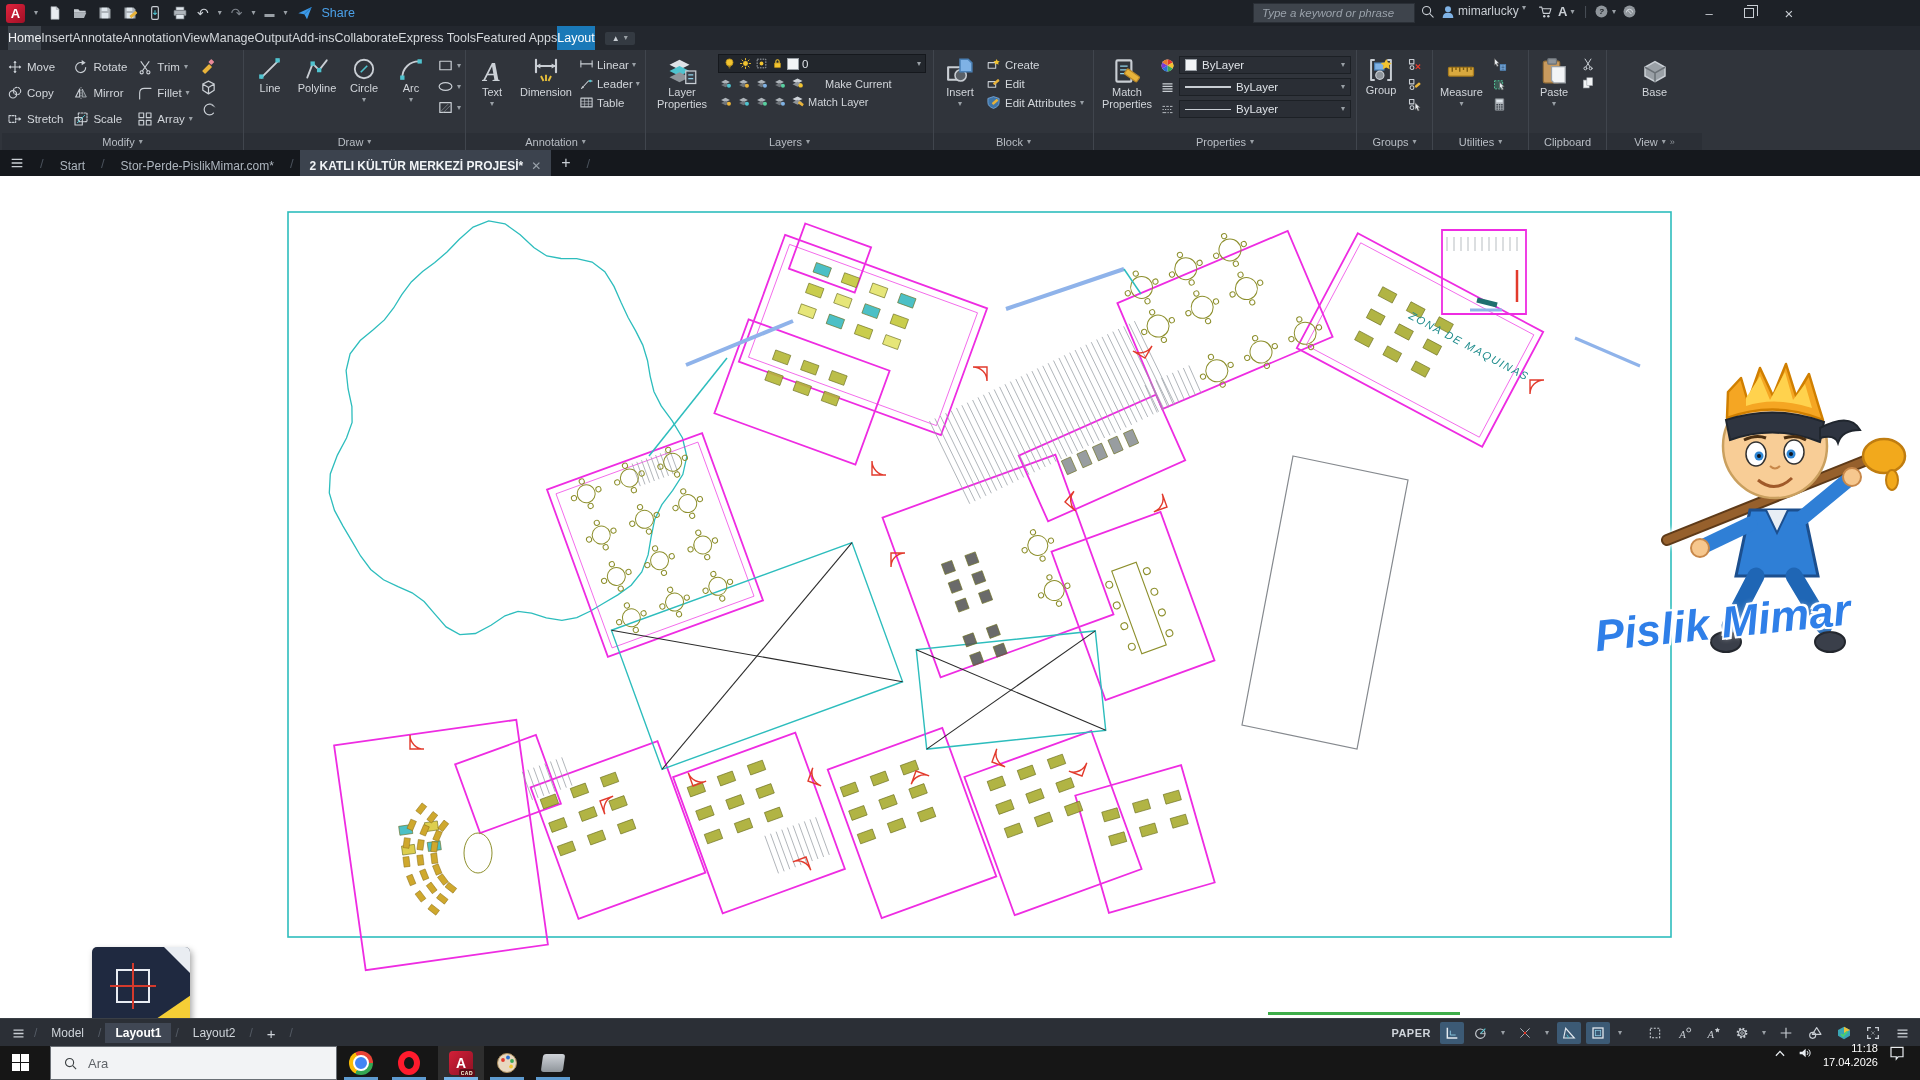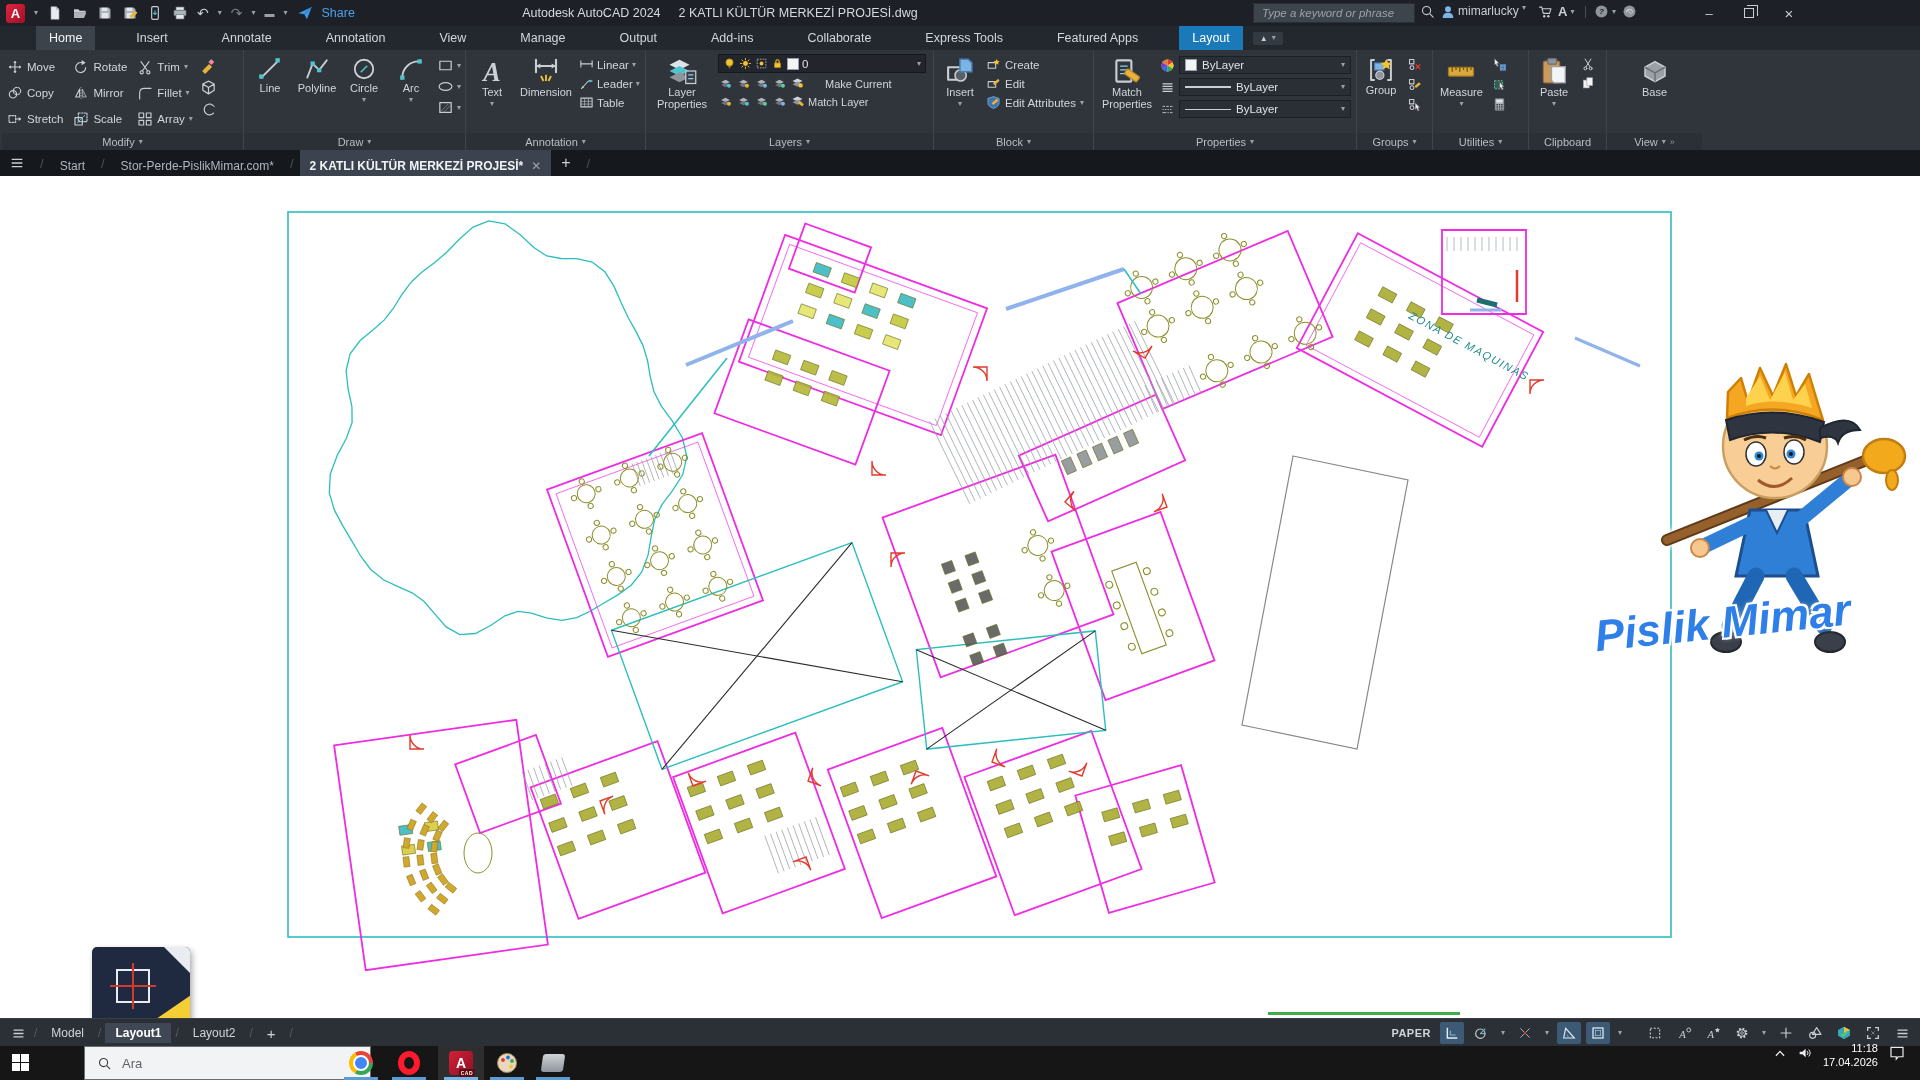--- a/index.html
+++ b/index.html
@@ -24,21 +24,21 @@
   .tb-search::placeholder{color:#9aa2ab;font-style:italic;}
   .tbi{position:absolute;top:4px;display:flex;align-items:center;gap:3px;color:#c9ced4;font-size:12px;}
   .winbtn{position:absolute;top:0;width:34px;height:26px;display:flex;align-items:center;justify-content:center;
     color:#c9ced4;font-size:13px;}
   .restore-glyph{width:10px;height:10px;border:1.4px solid #c9ced4;position:relative;}
   .restore-glyph::before{content:"";position:absolute;left:2px;top:-4px;width:10px;height:10px;border:1.4px solid #c9ced4;border-bottom:none;border-left:none;}
 
   
   .tabrow{position:relative;height:24px;background:#23272e;display:flex;align-items:stretch;padding-left:8px;
     font-size:12.5px;color:#d3d7db;}
-  .rtab{display:flex;align-items:center;padding:0 13px;white-space:nowrap;margin-left:28px;}
+  .rtab{display:flex;align-items:center;padding:0 0;white-space:nowrap;}
   .rtab.active{background:#3d434b;color:#f2f4f6;}
   .rtab.hl{background:#1a79b8;color:#fff;}
   .ribcollapse{display:flex;align-items:center;gap:4px;margin-left:10px;background:#343a42;align-self:center;
     padding:2px 7px;border-radius:2px;font-size:8px;color:#c9ced4;}
 
   
   .ribbon{position:relative;height:100px;background:#30343b;display:flex;padding-left:2px;color:#d2d6db;}
   .panel{height:100%;border-right:1px solid #40454d;display:flex;flex-direction:column;flex:0 0 auto;}
   .pbody{flex:1;display:flex;align-items:flex-start;padding:4px 5px 0 5px;gap:5px;}
   .plabel{height:17px;font-size:11px;color:#b9bec5;display:flex;align-items:center;justify-content:center;gap:4px;
@@ -102,21 +102,21 @@
   .sic.on{background:#3c5a75;}
   .sic-car{width:10px;display:flex;align-items:center;justify-content:center;}
   .sr-gap{width:8px;}
 
   
   .taskbar{position:relative;height:34px;background:#161616;}
   .winlogo{position:absolute;left:12px;top:8px;width:17px;height:17px;display:grid;grid-template-columns:8px 8px;
     grid-template-rows:8px 8px;gap:1px;}
   .winlogo div{background:#fff;}
   .tb-search-box{position:absolute;left:50px;top:0;width:287px;height:34px;background:#f2f3f5;border:1px solid #6a6f75;
-    display:flex;align-items:center;gap:10px;padding:0 12px;font-size:13px;color:#5f6368;margin-left:34px;}
+    display:flex;align-items:center;gap:10px;padding:0 12px;font-size:13px;color:#5f6368;}
   .tk-ic{position:absolute;top:4px;width:26px;height:26px;display:flex;align-items:center;justify-content:center;}
   .ul{position:absolute;bottom:0;height:3px;width:34px;background:#5e9bd0;}
   .acad-slot{position:absolute;left:438px;top:0;width:46px;height:34px;background:#2e2e2e;}
   .chrome-ic{width:24px;height:24px;border-radius:50%;background:conic-gradient(from -30deg,#ea4335 0 120deg,#34a853 0 240deg,#fbbc05 0 360deg);position:relative;}
   .chrome-ic::after{content:"";position:absolute;left:50%;top:50%;width:12px;height:12px;border-radius:50%;
     background:#4285f4;border:2px solid #fff;transform:translate(-50%,-50%);}
   .opera-ic{width:22px;height:24px;border-radius:50%;border:6px solid #ff1b2d;}
   .acad-ic{width:24px;height:24px;border-radius:4px;background:linear-gradient(135deg,#d42038,#8e1124);color:#fff;
     font-weight:bold;font-size:14px;display:flex;align-items:center;justify-content:center;position:relative;}
   .acad-ic i{position:absolute;right:-2px;bottom:-2px;background:#5e0d18;color:#f6c;color:#ffd;font-style:normal;
@@ -185,24 +185,20 @@
         <span style="font-size:10px;color:#9aa0a6">▬</span>
           <span class="car"></span>
         <i data-icon="plane">
             <svg width="16" height="16" viewBox="0 0 24 24">
               <path d="M2,12.5 L22,3 L15,21.5 L11,14 Z" fill="#3d9ae8"></path>
               <path d="M11,14 L22,3" stroke="#1a6db5" stroke-width="1.2"></path>
             </svg>
           </i>
         <span class="share-lbl">Share</span>
       </span>
-    </div>
-    <div class="tb-title">
-      <span>Autodesk AutoCAD 2024</span>
-      <span>2 KATLI KÜLTÜR MERKEZİ PROJESİ.dwg</span>
     </div>
     <input class="tb-search" placeholder="Type a keyword or phrase" style="">
     <span class="tbi" style="left:1420px">
         <i data-icon="mag">
           <svg width="15" height="15" viewBox="0 0 24 24">
             <circle cx="10.5" cy="10.5" r="6.5" stroke="#c9ced4" fill="none" stroke-width="1.7" stroke-linecap="round" stroke-linejoin="round"></circle>
             <line x1="15.5" y1="15.5" x2="21" y2="21" stroke="#c9ced4" fill="none" stroke-width="1.7" stroke-linecap="round" stroke-linejoin="round"></line>
           </svg>
         </i>
       </span>

